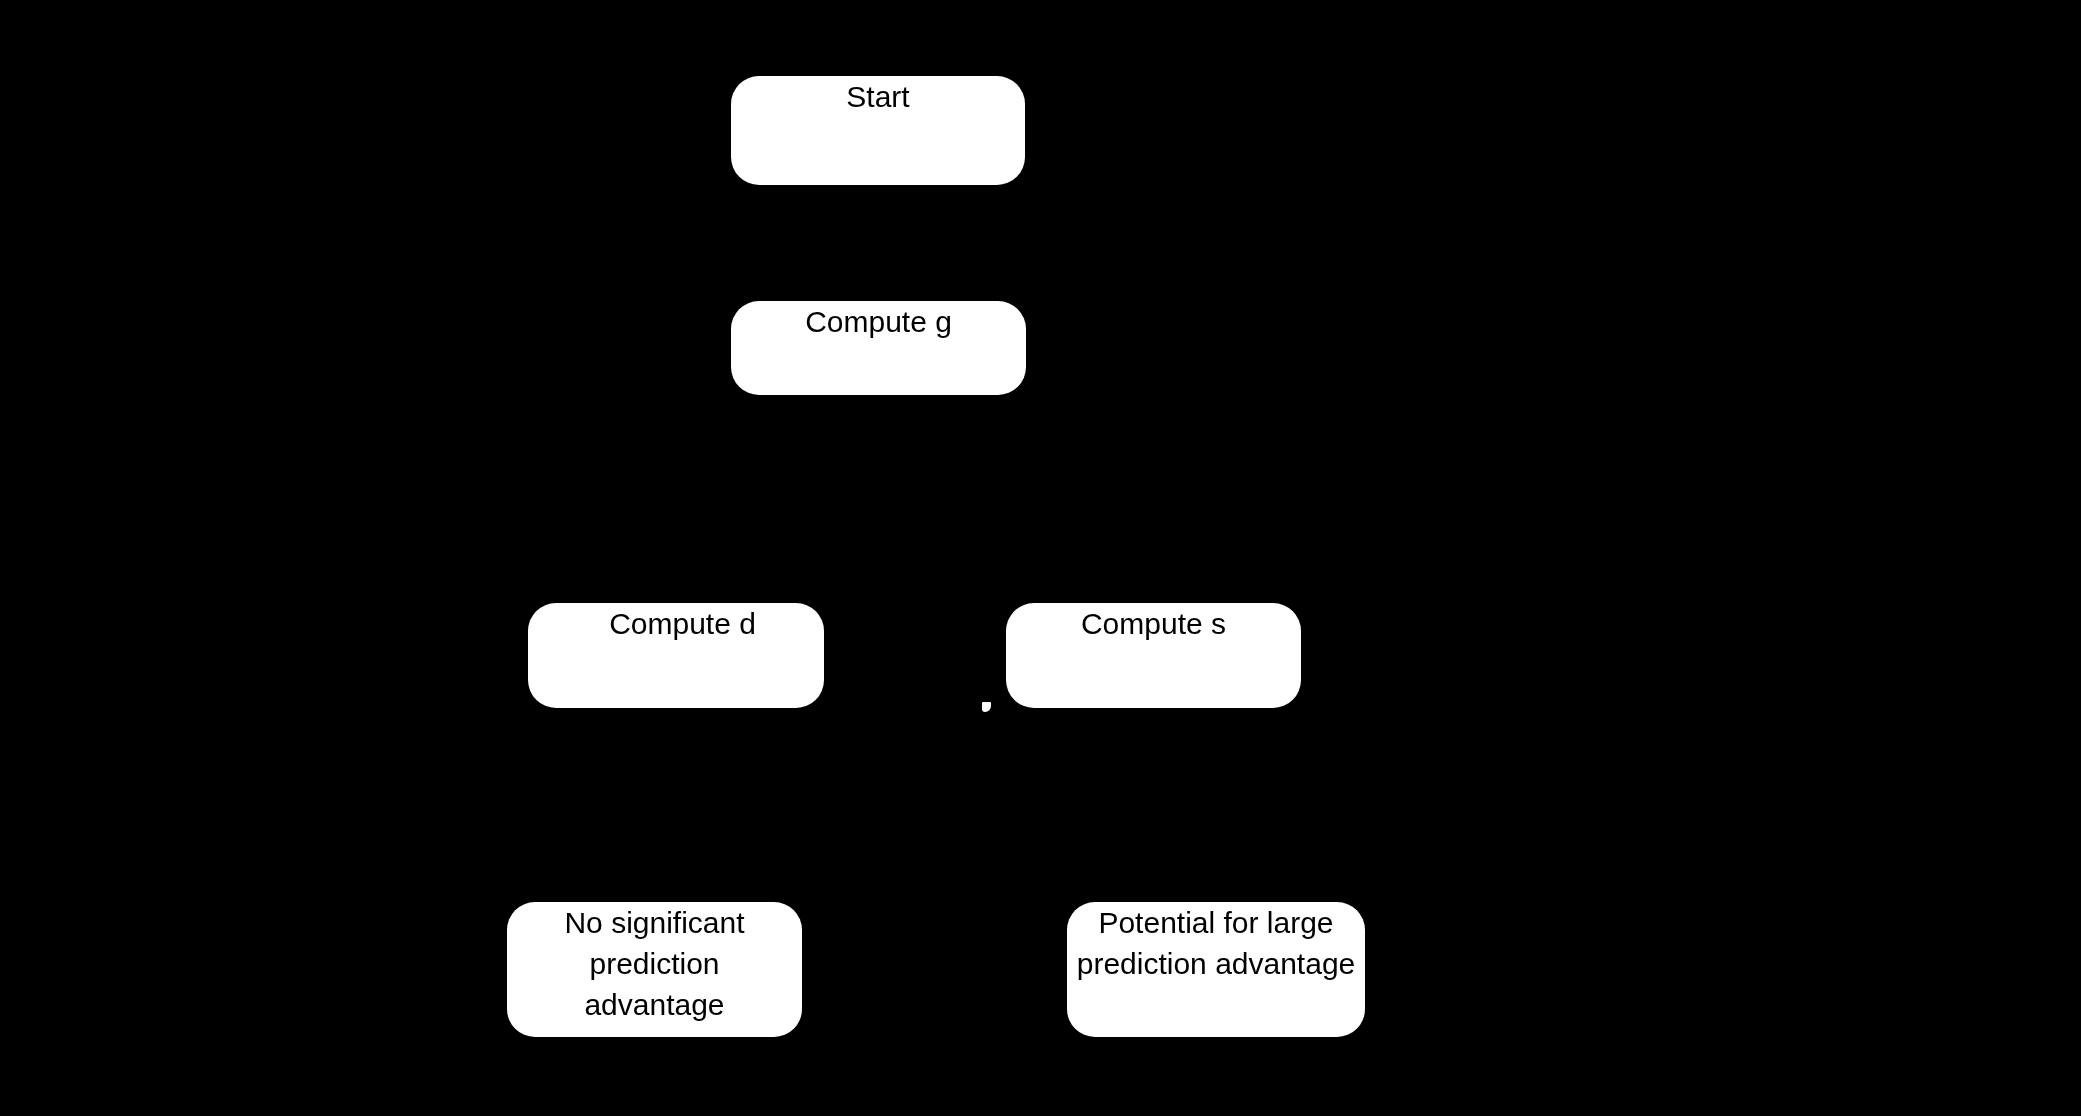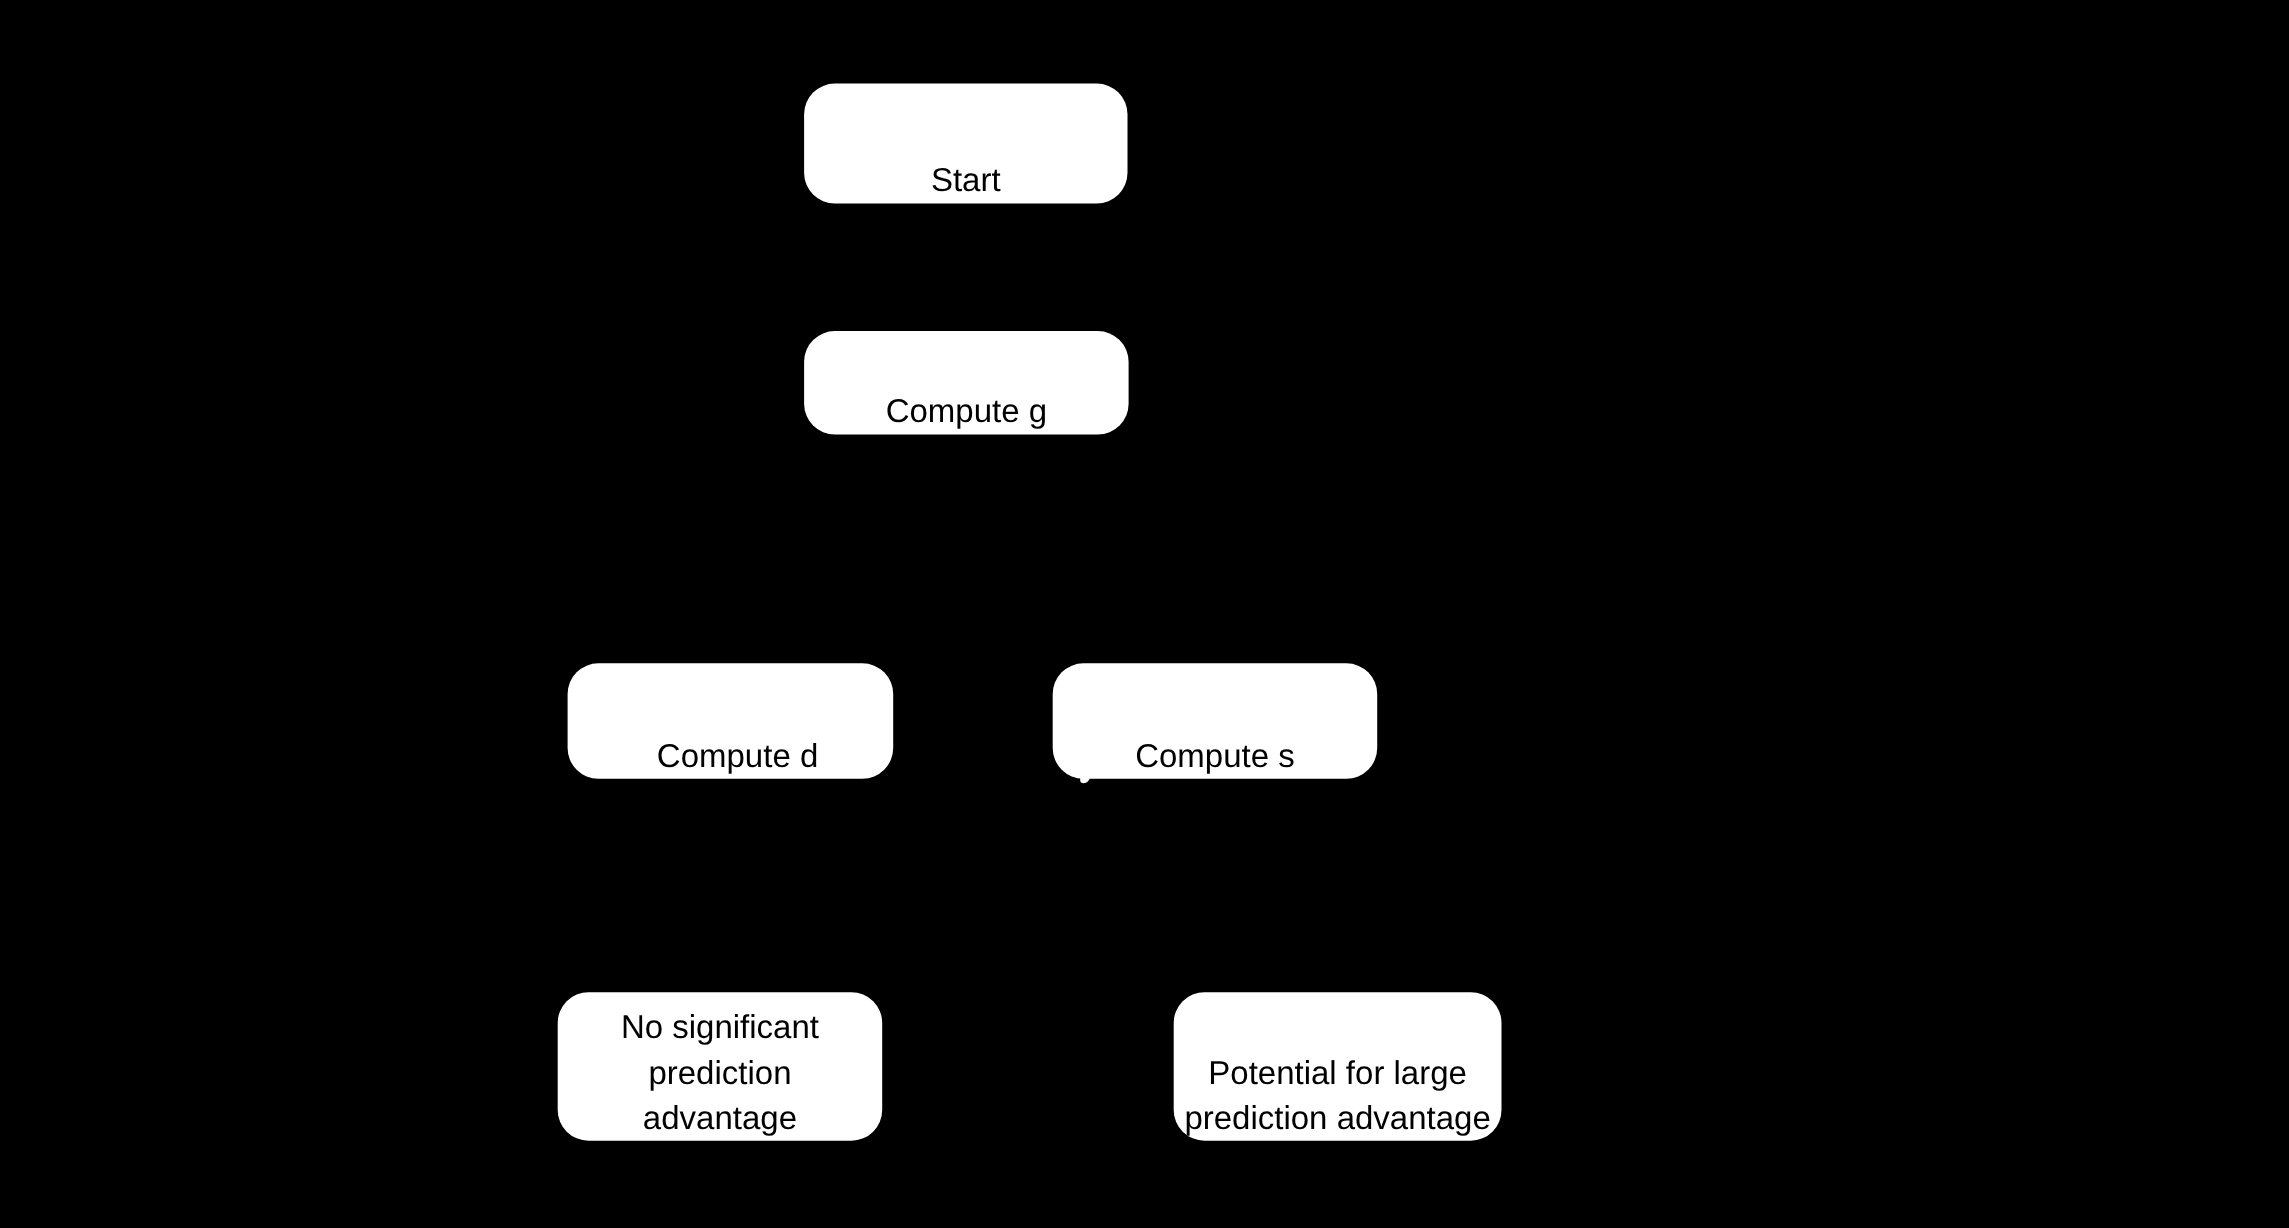--- a/index.html
+++ b/index.html
@@ -19,31 +19,31 @@
     height: 1116px;
     background: #000000;
   }
 
   .node {
     position: absolute;
     background: #ffffff;
     color: #000000;
     border-radius: 28px;
     display: flex;
-    align-items: flex-end;
+    align-items: flex-start;
     justify-content: center;
     text-align: center;
     font-size: 30px;
     line-height: 41px;
   }
 
   .node-start               { left: 731px;  top: 76px;  width: 294px; height: 109px; }
   .node-compute-g           { left: 731px;  top: 301px; width: 295px; height: 94px; }
-  .node-compute-d           { left: 516px;  top: 603px; width: 296px; height: 105px; padding-left: 13px; }
-  .node-compute-s           { left: 957px;  top: 603px; width: 295px; height: 105px; }
+  .node-compute-d           { left: 528px;  top: 603px; width: 296px; height: 105px; padding-left: 13px; }
+  .node-compute-s           { left: 1006px;  top: 603px; width: 295px; height: 105px; }
   .node-no-advantage        { left: 507px;  top: 902px; width: 295px; height: 135px; }
   .node-potential-advantage { left: 1067px; top: 902px; width: 298px; height: 135px; }
 
   .node .label { display: inline-block; }
   .node-no-advantage .label        { max-width: 230px; }
   .node-potential-advantage .label { max-width: 285px; }
 
   
   .stray-mark {
     position: absolute;

